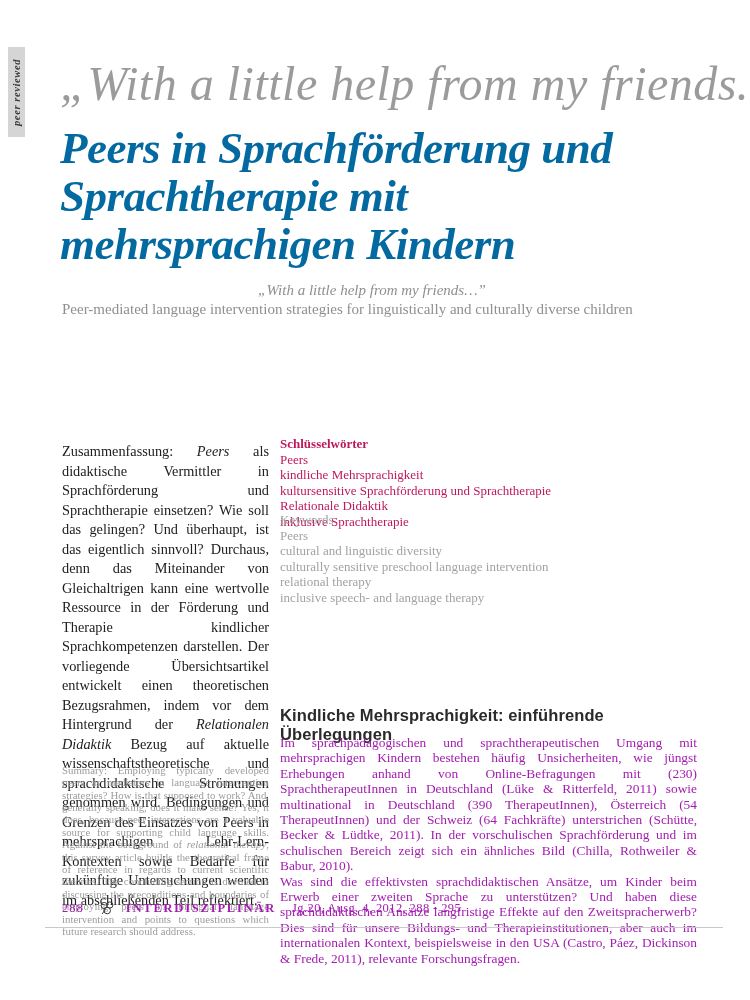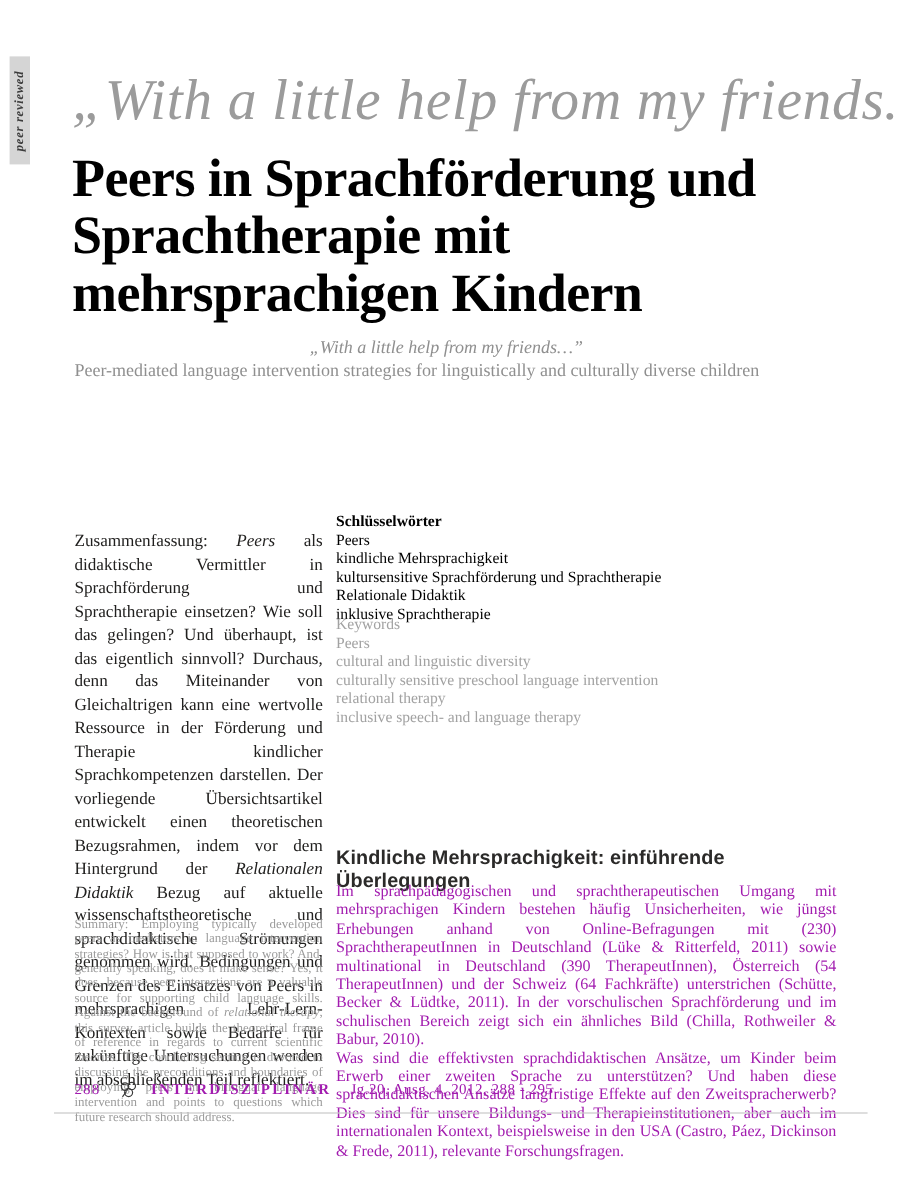--- a/index.html
+++ b/index.html
@@ -15,40 +15,40 @@
     writing-mode:vertical-rl;transform:rotate(180deg);
     font-style:italic;font-weight:bold;font-size:10.5px;letter-spacing:0.6px;color:#3c3c3c;
     white-space:nowrap;
   }
   .kicker{
     position:absolute;left:60px;top:56px;width:660px;
     font-style:italic;font-size:48px;color:#9b9b9b;letter-spacing:0.5px;white-space:nowrap;
   }
   .title{
     position:absolute;left:60px;top:124px;width:580px;
-    font-weight:bold;font-size:45px;line-height:48px;color:#000000;letter-spacing:-0.5px;
+    font-weight:bold;font-size:45px;line-height:48px;color:#0369a1;letter-spacing:-0.5px;font-style:italic;
   }
   .subtitle{position:absolute;left:62px;top:281px;width:620px;color:#8f8f8f;font-size:15px;line-height:18.5px;}
   .subtitle .st-de{font-style:italic;text-align:center;}
   .authors{
     position:absolute;left:300px;top:356px;width:390px;text-align:right;
     font-variant:small-caps;font-size:17px;letter-spacing:0.8px;color:#38343 5;color:#383435;
   }
   .abstract{
     position:absolute;left:62px;top:428px;width:207px;
     font-size:14.3px;line-height:19.5px;text-align:justify;color:#21201f;
     hyphens:auto;-webkit-hyphens:auto;
   }
   .summary{
     position:absolute;left:62px;top:753px;width:207px;
     font-size:10.8px;line-height:12.4px;text-align:justify;color:#9c9c9c;
     hyphens:auto;-webkit-hyphens:auto;
   }
   .kw-block{position:absolute;left:280px;width:400px;font-size:13px;line-height:15.6px;}
-  .kw-de{top:426px;color:#000000;}
+  .kw-de{top:436px;color:#be185d;}
   .kw-en{top:512px;color:#a2a2a2;}
   .kw-label-bold{font-weight:bold;}
   .kw-block div{white-space:nowrap;}
   .section-heading{
     position:absolute;left:280px;top:706px;width:420px;
     font-family:"Liberation Sans","DejaVu Sans",sans-serif;
     font-weight:bold;font-size:16.5px;color:#2b2a29;letter-spacing:0.1px;
   }
   .bodytext{
     position:absolute;left:280px;top:735px;width:417px;

